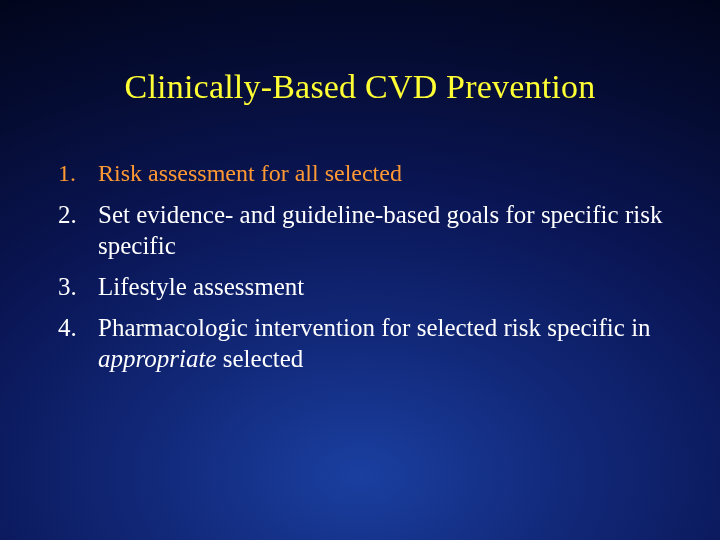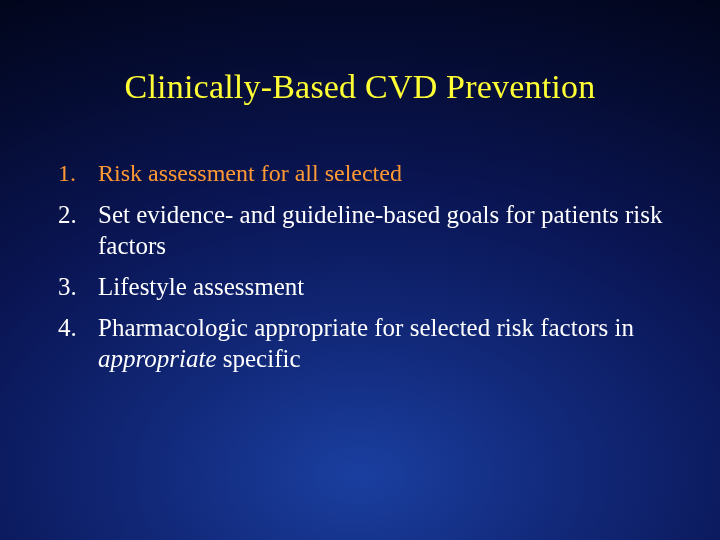--- a/index.html
+++ b/index.html
@@ -72,27 +72,27 @@
 
   <div class="body-list">
 
     <div class="list-item highlight">
       <span class="item-number">1.</span>
       <span class="item-text">Risk assessment for all selected</span>
     </div>
 
     <div class="list-item">
       <span class="item-number">2.</span>
-      <span class="item-text">Set evidence- and guideline-based goals for patients risk factors</span>
+      <span class="item-text">Set evidence- and guideline-based goals for specific risk specific</span>
     </div>
 
     <div class="list-item">
       <span class="item-number">3.</span>
       <span class="item-text">Lifestyle assessment</span>
     </div>
 
     <div class="list-item">
       <span class="item-number">4.</span>
-      <span class="item-text"><span>Pharmacologic appropriate for selected risk factors in </span><em>appropriate</em><span> specific</span></span>
+      <span class="item-text"><span>Pharmacologic intervention for selected risk specific in </span><em>appropriate</em><span> selected</span></span>
     </div>
 
   </div>
 </div>
 
 </body></html>

